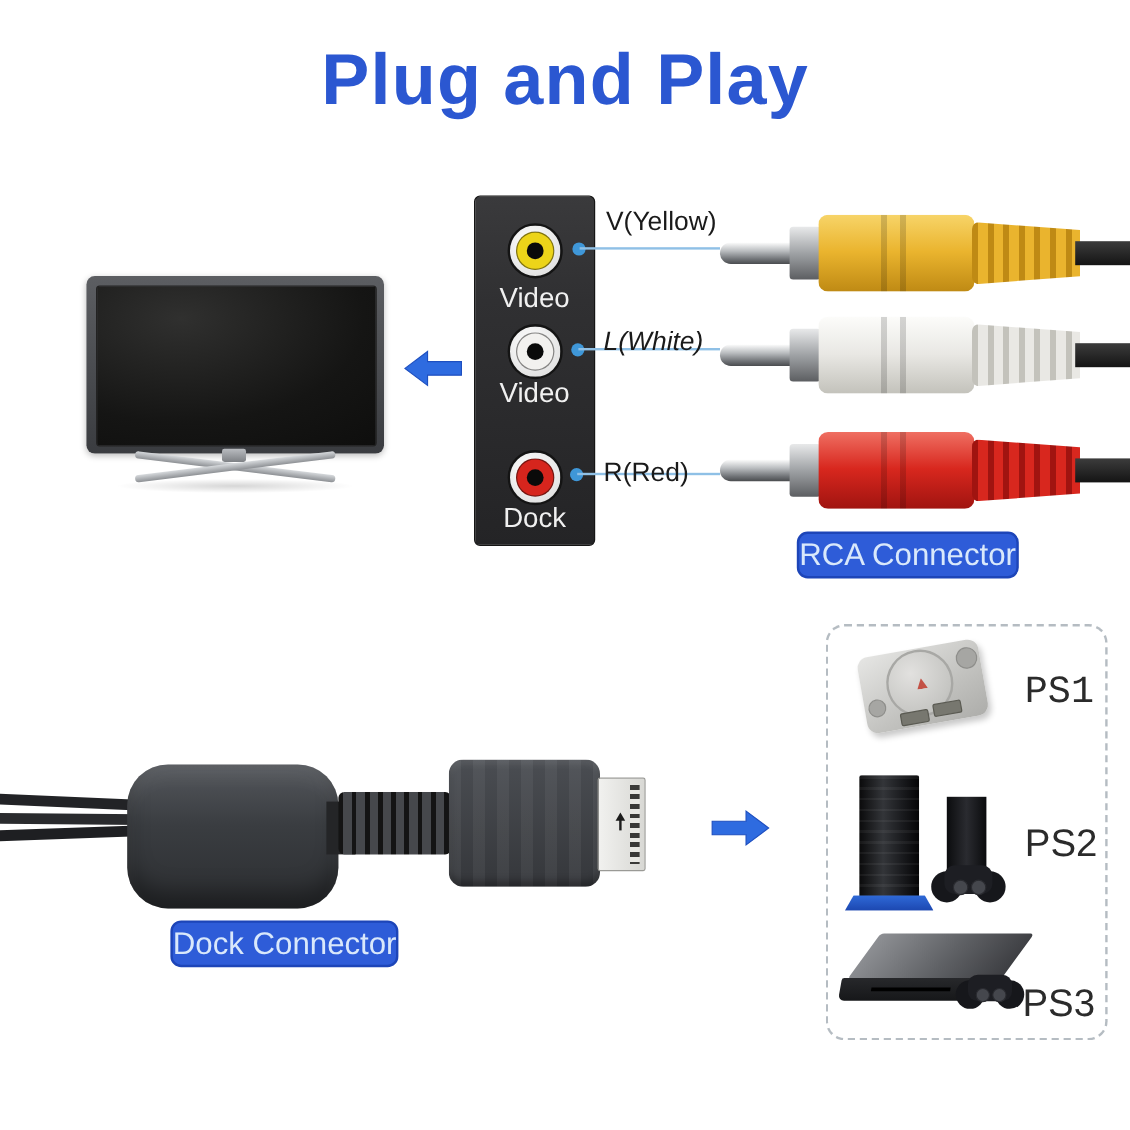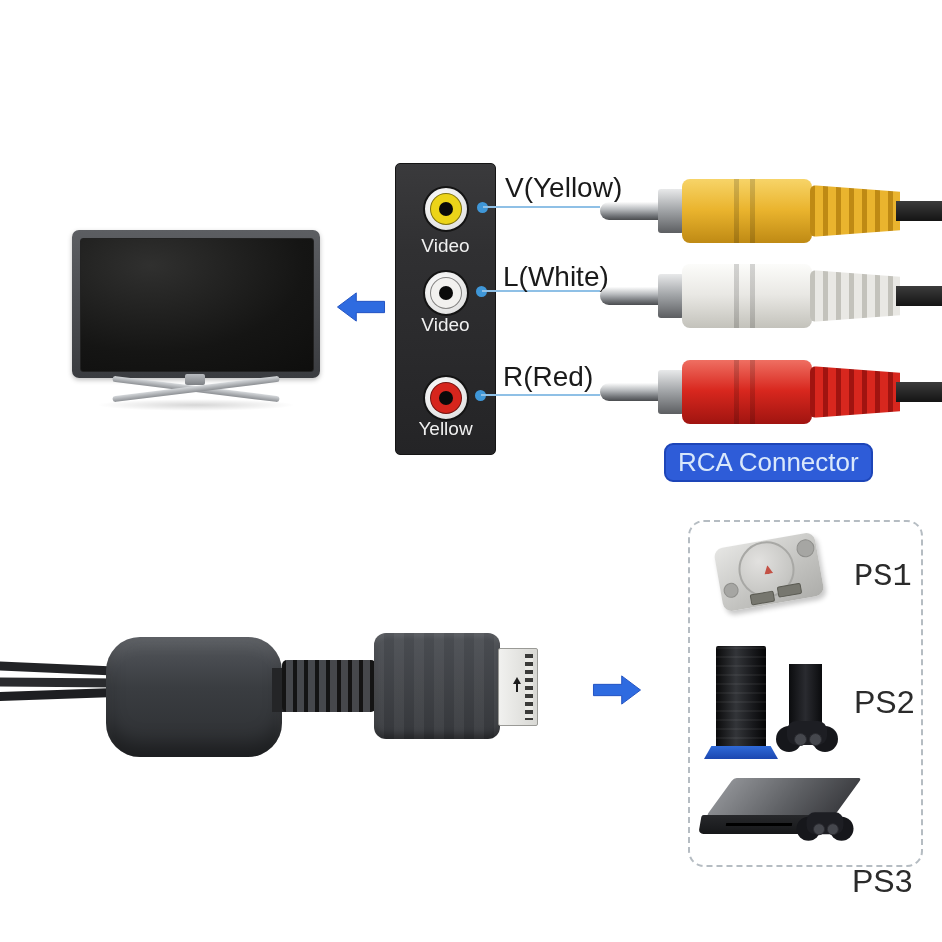--- a/index.html
+++ b/index.html
@@ -34,34 +34,34 @@
       background:linear-gradient(180deg,#3a3a3c,var(--panelbg,#303032) 30%,#242426);
       border:1px solid #151515;border-radius:5px;box-sizing:border-box;}
   .jack{position:absolute;left:50%;transform:translateX(-50%);width:46px;height:46px;
       border-radius:50%;background:radial-gradient(circle at 40% 35%,#ffffff,#d9d9d9);
       border:2px solid #141414;box-sizing:border-box;}
   .jack .ring{position:absolute;inset:5px;border-radius:50%;background:var(--ring,#ccc);
       border:1px solid rgba(0,0,0,.45);}
   .jack .hole{position:absolute;inset:14px;border-radius:50%;background:#0a0a0a;}
   #jack-video{top:22px;} #jack-left{top:106px;} #jack-right{top:211px;}
   .jack-label{position:absolute;left:50%;transform:translateX(-50%);
-      color:#f0f0f0;font-size:19px;white-space:nowrap;text-align:center;}
+      color:#f0f0f0;font-size:23px;white-space:nowrap;text-align:center;}
   #jack-label-video{top:71px;} #jack-label-left{top:150px;} #jack-label-right{top:254px;}
 
   
   .wire-dot{position:absolute;width:11px;height:11px;border-radius:50%;background:var(--dot,#3f97d8);}
   #dot-video{left:477px;top:202px;} #dot-left{left:476px;top:286px;} #dot-right{left:475px;top:390px;}
   .wire-line{position:absolute;height:2px;background:var(--line,#8fc0e6);}
   #line-video{left:483px;top:206px;width:117px;}
   #line-left{left:482px;top:290px;width:118px;}
   #line-right{left:481px;top:394px;width:119px;}
-  .wire-label{position:absolute;font-size:28px;color:#1a1a1a;white-space:nowrap;}
+  .wire-label{position:absolute;font-size:22px;color:#1a1a1a;white-space:nowrap;}
   #wire-label-video{left:505px;top:172px;}
-  #wire-label-left{left:503px;top:261px;}
-  #wire-label-right{left:503px;top:361px;}
+  #wire-label-left{left:503px;top:272px;font-style:italic;}
+  #wire-label-right{left:503px;top:381px;}
 
   
   .plug{position:absolute;left:600px;width:342px;height:0;}
   #plug-yellow{top:211px;} #plug-white{top:296px;} #plug-red{top:392px;}
   .plug .pin{position:absolute;left:0;top:-9px;width:62px;height:18px;
       border-radius:9px 2px 2px 9px;
       background:linear-gradient(180deg,#fdfdfd,#b9bcbf 40%,#6f7276 78%,#4a4c4f);}
   .plug .collar{position:absolute;left:58px;top:-22px;width:26px;height:44px;border-radius:3px;
       background:linear-gradient(180deg,#e8e9ea,#9fa2a5 50%,#5c5e61);}
   .plug .body{position:absolute;left:82px;top:-32px;width:130px;height:64px;border-radius:8px;
@@ -69,21 +69,21 @@
         linear-gradient(90deg,transparent 0 52px,rgba(0,0,0,.16) 52px 57px,transparent 57px 68px,rgba(0,0,0,.16) 68px 73px,transparent 73px),
         linear-gradient(180deg,var(--cl,#eee),var(--c,#ccc) 48%,var(--cd,#999));}
   .plug .ribs{position:absolute;left:210px;top:-26px;width:90px;height:52px;border-radius:6px;
       clip-path:polygon(0 0,100% 13%,100% 87%,0 100%);
       background:repeating-linear-gradient(90deg,var(--cd,#999) 0 5px,var(--c,#ccc) 5px 13px);}
   .plug .cable{position:absolute;left:296px;top:-10px;width:46px;height:20px;
       background:linear-gradient(180deg,#3c3c3c,#141414);}
 
   
   .pill{position:absolute;background:var(--bg,#2e5cd8);color:var(--fg,#d9e8fb);
-      font-size:26px;line-height:1.1;padding:3px 12px;border-radius:9px;
+      font-size:26px;line-height:1.1;padding:3px 0;border-radius:9px;
       border:2px solid #1d45b8;white-space:nowrap;}
   #rca-caption{left:664px;top:443px;}
   #dock-caption{left:142px;top:767px;}
 
   
   .arrow{position:absolute;width:50px;height:32px;}
   #arrow-left{left:336px;top:291px;}
   #arrow-right{left:592px;top:674px;}
 
   
@@ -108,21 +108,21 @@
   #dock-pins{position:absolute;right:4px;top:5px;bottom:5px;width:8px;
       background:repeating-linear-gradient(180deg,#3a3a38 0 4px,#e9e9e5 4px 8px);}
   #dock-tip-arrow-head{position:absolute;left:14px;top:28px;width:0;height:0;
       border-left:4px solid transparent;border-right:4px solid transparent;border-bottom:7px solid #1c1c1c;}
   #dock-tip-arrow-stem{position:absolute;left:17px;top:34px;width:2px;height:9px;background:#1c1c1c;}
 
   
   #console-panel{position:absolute;left:688px;top:520px;width:235px;height:347px;
       border:2px dashed #b5bcc2;border-radius:16px;box-sizing:border-box;background:#fff;}
   .console-label{position:absolute;font-size:32px;color:#2b2b2b;}
-  #label-ps1{left:164px;top:36px;font-family:Liberation Mono, monospace;} #label-ps2{left:164px;top:162px;} #label-ps3{left:162px;top:296px;margin-top:45px;}
+  #label-ps1{left:164px;top:36px;font-family:Liberation Mono, monospace;} #label-ps2{left:164px;top:162px;} #label-ps3{left:162px;top:296px;}
 
   
   #ps1-body{position:absolute;left:28px;top:18px;width:102px;height:64px;transform:rotate(-10deg);
       border-radius:9px;background:linear-gradient(155deg,#e6e6e4,#c2c2bf 60%,#adadaa);
       box-shadow:2px 4px 5px rgba(0,0,0,.22);}
   #ps1-lid{position:absolute;left:21px;top:1px;width:56px;height:56px;border-radius:50%;
       border:2px solid #a8a8a5;box-sizing:border-box;
       background:radial-gradient(circle at 38% 32%,#e2e1df,#c6c6c3 70%,#b5b5b2);}
   #ps1-logo{position:absolute;left:23px;top:22px;width:9px;height:9px;background:#c0392b;
       clip-path:polygon(50% 0,100% 100%,0 100%);opacity:.85;}
@@ -159,20 +159,21 @@
       border-radius:3px;background:linear-gradient(100deg,#8e9094,#5f6165 55%,#3c3d41);}
   #ps3-front{position:absolute;left:10px;top:293px;width:122px;height:19px;transform:skewX(-10deg);
       border-radius:2px 2px 5px 5px;background:linear-gradient(180deg,#27282b,#161719);}
   #ps3-slot{position:absolute;left:26px;top:8px;width:66px;height:3px;background:#000;}
 </style>
 </head>
 <body>
 
 <div id="canvas" style="--arrow: #2e6be0; --line: #8fc0e6; --dot: #3f97d8;">
 
+  <div id="title" style="color: rgb(43, 87, 209);">Plug and Play</div>
 
   <div id="tv">
     <div id="tv-screen"></div>
   </div>
   <div id="tv-neck"></div>
   <div id="tv-leg-l" class="tv-leg"></div>
   <div id="tv-leg-r" class="tv-leg"></div>
   <div id="tv-shadow"></div>
 
   <svg id="arrow-left" class="arrow" viewBox="0 0 52 34">
@@ -187,21 +188,21 @@
     <div id="jack-label-video" class="jack-label">Video</div>
     <div id="jack-left" class="jack" style="--ring: #f2f1ef;">
       <div class="ring"></div>
       <div class="hole"></div>
     </div>
     <div id="jack-label-left" class="jack-label">Video</div>
     <div id="jack-right" class="jack" style="--ring: #d6251d;">
       <div class="ring"></div>
       <div class="hole"></div>
     </div>
-    <div id="jack-label-right" class="jack-label">Yellow</div>
+    <div id="jack-label-right" class="jack-label">Dock</div>
   </div>
 
   <div id="dot-video" class="wire-dot"></div>
   <div id="dot-left" class="wire-dot"></div>
   <div id="dot-right" class="wire-dot"></div>
   <div id="line-video" class="wire-line"></div>
   <div id="line-left" class="wire-line"></div>
   <div id="line-right" class="wire-line"></div>
   <div id="wire-label-video" class="wire-label">V(Yellow)</div>
   <div id="wire-label-left" class="wire-label">L(White)</div>
@@ -237,20 +238,21 @@
   <div id="dock-ferrite"></div>
   <div id="dock-neck"></div>
   <div id="dock-ribs"></div>
   <div id="dock-head"></div>
   <div id="dock-tip">
     <div id="dock-pins"></div>
     <div id="dock-tip-arrow-head"></div>
     <div id="dock-tip-arrow-stem"></div>
   </div>
 
+  <div id="dock-caption" class="pill" style="--bg: #2e5cd8; --fg: #d9e8fb;">Dock Connector</div>
 
   <svg id="arrow-right" class="arrow" viewBox="0 0 52 34">
     <polygon points="51,17 31,2 31,11 1,11 1,23 31,23 31,32" style="fill:var(--arrow);stroke:#1e4fc0;stroke-width:1"></polygon>
   </svg>
 
   <div id="console-panel">
 
     <div id="ps1-body">
       <div id="ps1-lid">
         <div id="ps1-logo"></div>

